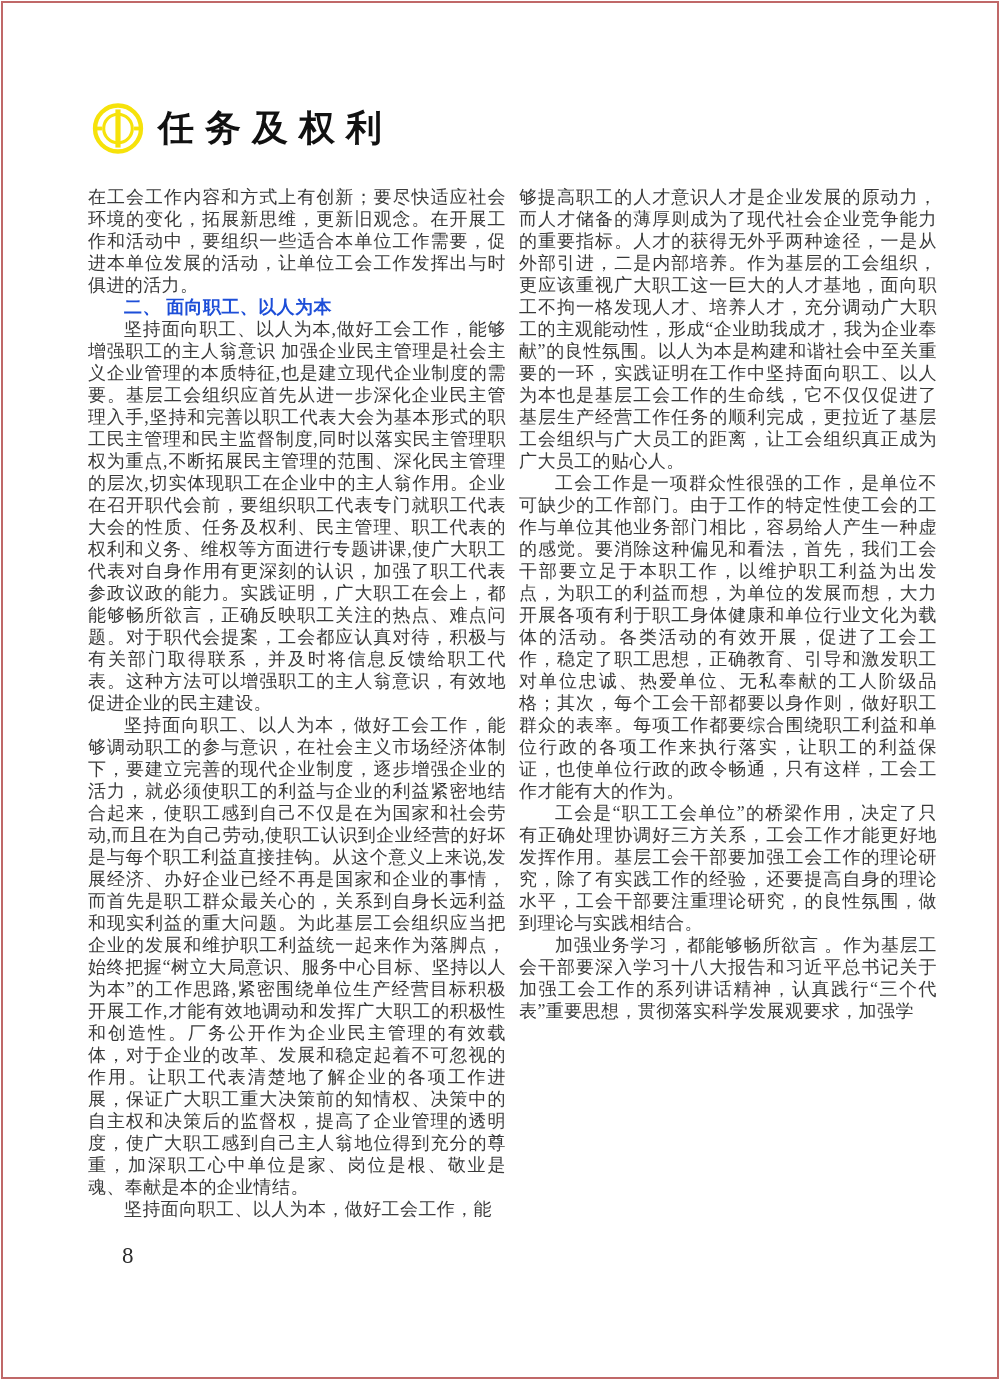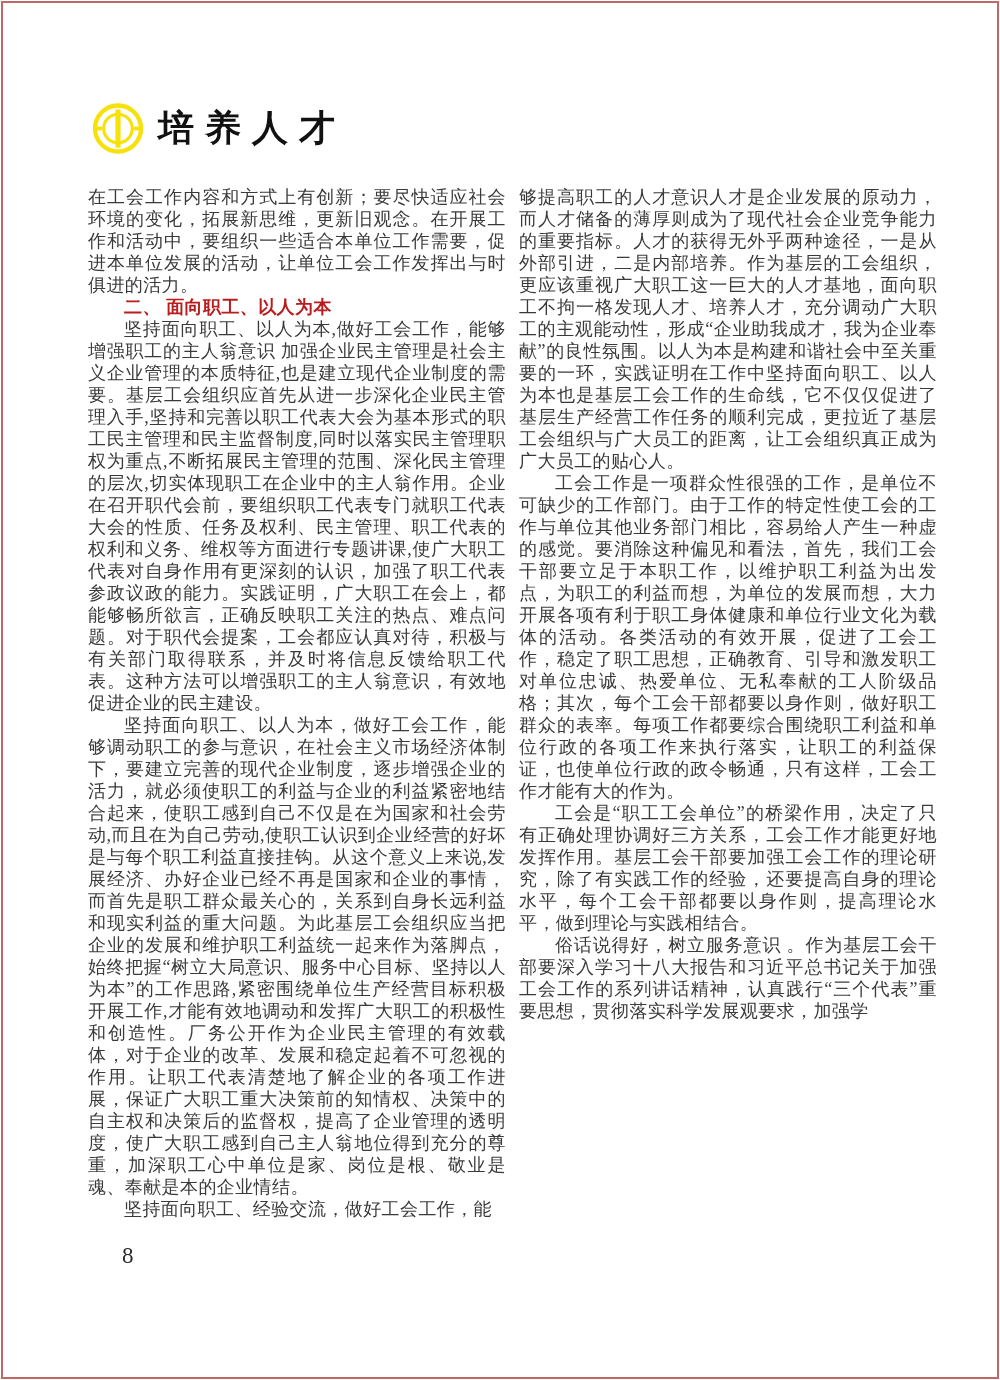--- a/index.html
+++ b/index.html
@@ -32,21 +32,21 @@
   }
   .col { width:418px; }
   .col p, .col h3 {
     margin:0; padding:0;
     font-size:18px; line-height:22px;
     text-align:justify; letter-spacing:0.4px;
   }
   .col p.indent { text-indent:2em; }
   .para-heading {
     font-family:"Liberation Sans","DejaVu Sans",sans-serif;
-    font-weight:bold; color:#b91c1c;
+    font-weight:bold; color:#1d4ed8;
     text-indent:2em; text-align:left !important;
   }
   .page-number {
     position:absolute; left:122px; top:1243px;
     font-size:23px; color:#2b2b2b;
     font-family:"Liberation Serif","DejaVu Serif",serif;
   }
 </style>
 </head>
 <body>
@@ -58,32 +58,32 @@
     <svg viewBox="0 0 60 60" xmlns="http://www.w3.org/2000/svg">
       <g fill="none" stroke="var(--logo-color,#F6E20A)">
         <circle cx="30" cy="30" r="26.5" stroke-width="5"></circle>
         <circle cx="30" cy="30" r="16.5" stroke-width="3.6"></circle>
         <line x1="30" y1="8" x2="30" y2="52" stroke-width="6"></line>
         <line x1="4.5" y1="30" x2="11.5" y2="30" stroke-width="4.4"></line>
         <line x1="48.5" y1="30" x2="55.5" y2="30" stroke-width="4.4"></line>
       </g>
     </svg>
   </span>
-  <h1 class="title">培养人才</h1>
+  <h1 class="title">任务及权利</h1>
 </header>
 
 <main class="article">
   <div class="col">
       <p class="">在工会工作内容和方式上有创新；要尽快适应社会环境的变化，拓展新思维，更新旧观念。在开展工作和活动中，要组织一些适合本单位工作需要，促进本单位发展的活动，让单位工会工作发挥出与时俱进的活力。</p>
       <h3 class="para-heading">二、 面向职工、以人为本</h3>
       <p class="indent">坚持面向职工、以人为本,做好工会工作，能够增强职工的主人翁意识 加强企业民主管理是社会主义企业管理的本质特征,也是建立现代企业制度的需要。基层工会组织应首先从进一步深化企业民主管理入手,坚持和完善以职工代表大会为基本形式的职工民主管理和民主监督制度,同时以落实民主管理职权为重点,不断拓展民主管理的范围、深化民主管理的层次,切实体现职工在企业中的主人翁作用。企业在召开职代会前，要组织职工代表专门就职工代表大会的性质、任务及权利、民主管理、职工代表的权利和义务、维权等方面进行专题讲课,使广大职工代表对自身作用有更深刻的认识，加强了职工代表参政议政的能力。实践证明，广大职工在会上，都能够畅所欲言，正确反映职工关注的热点、难点问题。对于职代会提案，工会都应认真对待，积极与有关部门取得联系，并及时将信息反馈给职工代表。这种方法可以增强职工的主人翁意识，有效地促进企业的民主建设。</p>
       <p class="indent">坚持面向职工、以人为本，做好工会工作，能够调动职工的参与意识，在社会主义市场经济体制下，要建立完善的现代企业制度，逐步增强企业的活力，就必须使职工的利益与企业的利益紧密地结合起来，使职工感到自己不仅是在为国家和社会劳动,而且在为自己劳动,使职工认识到企业经营的好坏是与每个职工利益直接挂钩。从这个意义上来说,发展经济、办好企业已经不再是国家和企业的事情，而首先是职工群众最关心的，关系到自身长远利益和现实利益的重大问题。为此基层工会组织应当把企业的发展和维护职工利益统一起来作为落脚点，始终把握“树立大局意识、服务中心目标、坚持以人为本”的工作思路,紧密围绕单位生产经营目标积极开展工作,才能有效地调动和发挥广大职工的积极性和创造性。厂务公开作为企业民主管理的有效载体，对于企业的改革、发展和稳定起着不可忽视的作用。让职工代表清楚地了解企业的各项工作进展，保证广大职工重大决策前的知情权、决策中的自主权和决策后的监督权，提高了企业管理的透明度，使广大职工感到自己主人翁地位得到充分的尊重，加深职工心中单位是家、岗位是根、敬业是魂、奉献是本的企业情结。</p>
-      <p class="indent">坚持面向职工、经验交流，做好工会工作，能</p>
+      <p class="indent">坚持面向职工、以人为本，做好工会工作，能</p>
     </div>
   <div class="col">
       <p class="">够提高职工的人才意识人才是企业发展的原动力，而人才储备的薄厚则成为了现代社会企业竞争能力的重要指标。人才的获得无外乎两种途径，一是从外部引进，二是内部培养。作为基层的工会组织，更应该重视广大职工这一巨大的人才基地，面向职工不拘一格发现人才、培养人才，充分调动广大职工的主观能动性，形成“企业助我成才，我为企业奉献”的良性氛围。以人为本是构建和谐社会中至关重要的一环，实践证明在工作中坚持面向职工、以人为本也是基层工会工作的生命线，它不仅仅促进了基层生产经营工作任务的顺利完成，更拉近了基层工会组织与广大员工的距离，让工会组织真正成为广大员工的贴心人。</p>
       <p class="indent">工会工作是一项群众性很强的工作，是单位不可缺少的工作部门。由于工作的特定性使工会的工作与单位其他业务部门相比，容易给人产生一种虚的感觉。要消除这种偏见和看法，首先，我们工会干部要立足于本职工作，以维护职工利益为出发点，为职工的利益而想，为单位的发展而想，大力开展各项有利于职工身体健康和单位行业文化为载体的活动。各类活动的有效开展，促进了工会工作，稳定了职工思想，正确教育、引导和激发职工对单位忠诚、热爱单位、无私奉献的工人阶级品格；其次，每个工会干部都要以身作则，做好职工群众的表率。每项工作都要综合围绕职工利益和单位行政的各项工作来执行落实，让职工的利益保证，也使单位行政的政令畅通，只有这样，工会工作才能有大的作为。</p>
-      <p class="indent">工会是“职工工会单位”的桥梁作用，决定了只有正确处理协调好三方关系，工会工作才能更好地发挥作用。基层工会干部要加强工会工作的理论研究，除了有实践工作的经验，还要提高自身的理论水平，每个工会干部都要以身作则，提高理论水平，做到理论与实践相结合。</p>
-      <p class="indent">俗话说得好，树立服务意识 。作为基层工会干部要深入学习十八大报告和习近平总书记关于加强工会工作的系列讲话精神，认真践行“三个代表”重要思想，贯彻落实科学发展观要求，加强学</p>
+      <p class="indent">工会是“职工工会单位”的桥梁作用，决定了只有正确处理协调好三方关系，工会工作才能更好地发挥作用。基层工会干部要加强工会工作的理论研究，除了有实践工作的经验，还要提高自身的理论水平，工会干部要注重理论研究，的良性氛围，做到理论与实践相结合。</p>
+      <p class="indent">加强业务学习，都能够畅所欲言 。作为基层工会干部要深入学习十八大报告和习近平总书记关于加强工会工作的系列讲话精神，认真践行“三个代表”重要思想，贯彻落实科学发展观要求，加强学</p>
     </div>
 </main>
 
 <div class="page-number">8</div>
 
 </body></html>

